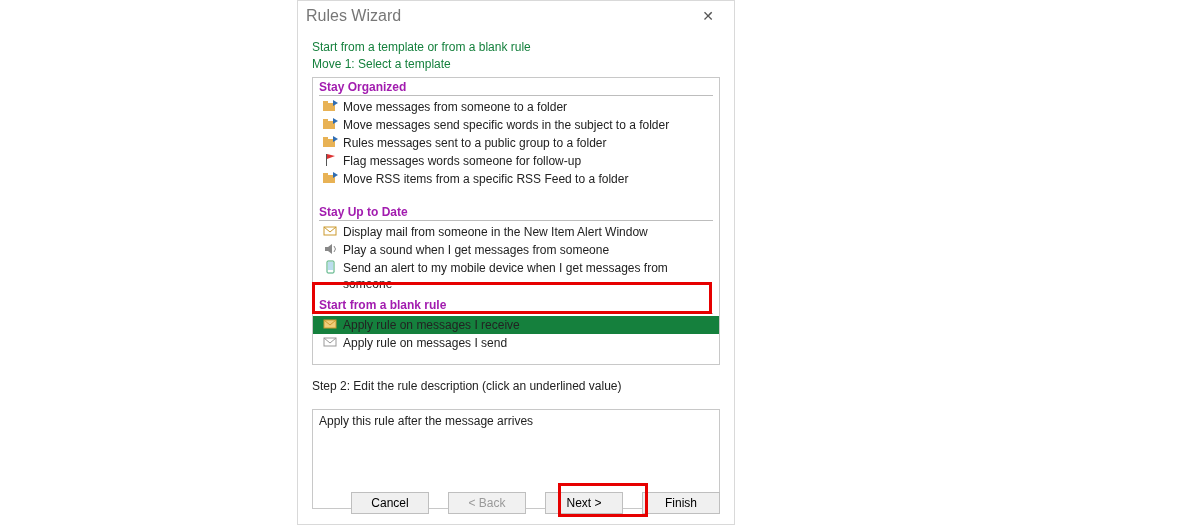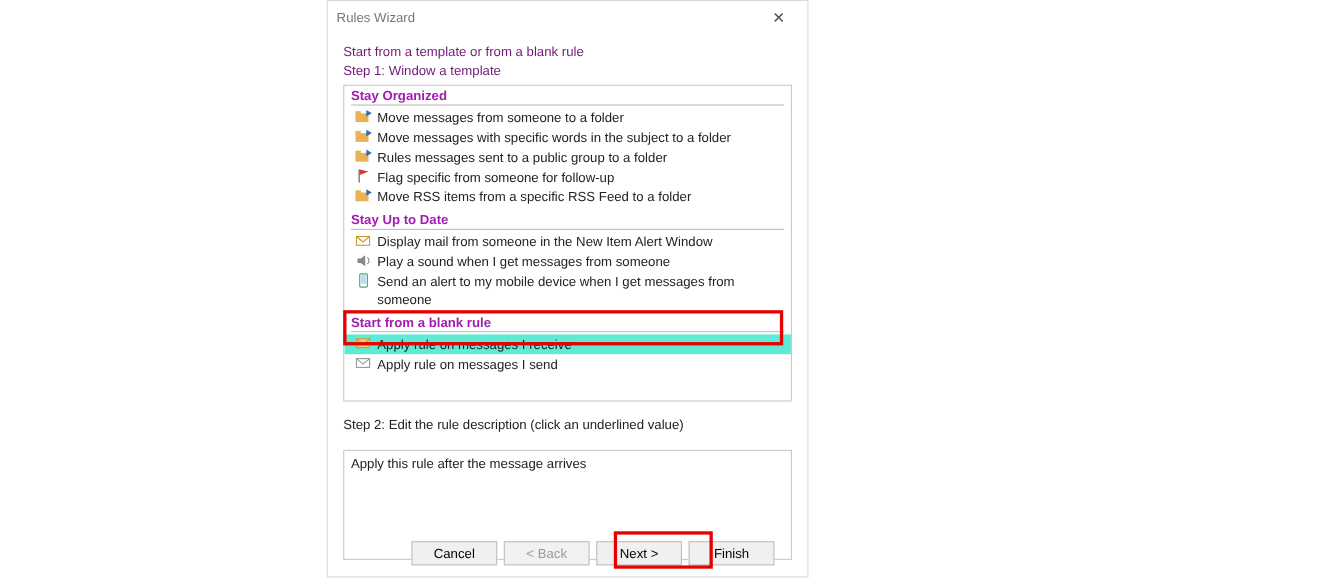--- a/index.html
+++ b/index.html
@@ -1,57 +1,57 @@
 <!DOCTYPE html>
 <html><head>
 <meta charset="utf-8">
 <style>
   html,body{margin:0;padding:0;width:1203px;height:525px;background:#fff;
     font-family:"Segoe UI",Tahoma,sans-serif;font-size:12px;color:#222;}
   .dialog{position:absolute;left:297px;top:0;width:438px;height:525px;
     border:1px solid #d9d9d9;background:#fff;box-sizing:border-box;}
   .titlebar{height:30px;display:flex;align-items:center;padding:0 8px;
     color:#777;}
-  .titlebar .title{flex:1;font-size:12px;}
+  .titlebar .title{flex:1;font-size:16px;}
   .titlebar .close{width:36px;text-align:center;font-size:14px;color:#555;
     cursor:pointer;}
   .body{padding:8px 14px 0 14px;}
-  .instr{color:#701a75;line-height:1.4;}
+  .instr{color:#15803d;line-height:1.4;}
   .listbox{margin-top:4px;border:1px solid #c8c8c8;height:286px;
     overflow:hidden;background:#fff;}
   .section-hdr{font-weight:700;padding:2px 6px 1px 6px;color:#a21caf;}
   .hr{height:1px;background:#bdbdbd;margin:0 6px 2px 6px;}
   .item{display:flex;align-items:center;gap:6px;padding:1px 6px 1px 30px;
     position:relative;cursor:pointer;line-height:16px;}
   .item .ic{position:absolute;left:10px;top:1px;width:16px;height:14px;}
-  .item.selected{background:#5eead4;}
+  .item.selected{background:#15803d;}
   .step2{margin-top:14px;}
   .descbox{margin-top:16px;border:1px solid #c8c8c8;height:90px;
     padding:4px 6px;background:#fff;}
-  .buttons{position:absolute;bottom:10px;right:30px;display:flex;gap:6px;}
+  .buttons{position:absolute;bottom:10px;right:14px;display:flex;gap:19px;}
   .btn{height:22px;width:78px;border:1px solid #bfbfbf;background:#f0f0f0;
     font-family:inherit;font-size:12px;cursor:pointer;}
   .btn:disabled{color:#9a9a9a;background:#f1f1f1;cursor:default;}
   .outline-red{position:absolute;border:3px solid #e60000;pointer-events:none;}
   
   .ic svg{display:block;}
 </style>
 </head>
 <body>
 
 <div class="dialog">
 
   <div class="titlebar">
     <div class="title">Rules Wizard</div>
     <div class="close">✕</div>
   </div>
 
   <div class="body">
     <div class="instr">Start from a template or from a blank rule</div>
-    <div class="instr">Step 1: Window a template</div>
+    <div class="instr">Move 1: Select a template</div>
 
     <div class="listbox">
 
       <div class="section-hdr">Stay Organized</div>
       <div class="hr"></div>
 
       <div class="item">
         <span class="ic">
           <svg width="16" height="14">
               <rect x="0" y="4" width="12" height="8" fill="#e8b255"></rect>
@@ -63,56 +63,56 @@
       </div>
 
       <div class="item">
         <span class="ic">
           <svg width="16" height="14">
               <rect x="0" y="4" width="12" height="8" fill="#e8b255"></rect>
               <rect x="0" y="2" width="5" height="3" fill="#e8b255"></rect>
               <path d="M10 1 L15 4 L10 7 Z" fill="#2f6db3"></path>
             </svg>
         </span>
-        <span>Move messages with specific words in the subject to a folder</span>
+        <span>Move messages send specific words in the subject to a folder</span>
       </div>
 
       <div class="item">
         <span class="ic">
           <svg width="16" height="14">
               <rect x="0" y="4" width="12" height="8" fill="#e8b255"></rect>
               <rect x="0" y="2" width="5" height="3" fill="#e8b255"></rect>
               <path d="M10 1 L15 4 L10 7 Z" fill="#2f6db3"></path>
             </svg>
         </span>
         <span>Rules messages sent to a public group to a folder</span>
       </div>
 
       <div class="item">
         <span class="ic">
           <svg width="16" height="14">
               <rect x="3" y="1" width="1" height="12" fill="#555"></rect>
               <path d="M4 1 L12 3 L4 6 Z" fill="#d33"></path>
             </svg>
         </span>
-        <span>Flag specific from someone for follow-up</span>
+        <span>Flag messages words someone for follow-up</span>
       </div>
 
       <div class="item">
         <span class="ic">
           <svg width="16" height="14">
               <rect x="0" y="4" width="12" height="8" fill="#e8b255"></rect>
               <rect x="0" y="2" width="5" height="3" fill="#e8b255"></rect>
               <path d="M10 1 L15 4 L10 7 Z" fill="#2f6db3"></path>
             </svg>
         </span>
         <span>Move RSS items from a specific RSS Feed to a folder</span>
       </div>
 
-      <div class="section-hdr" style="margin-top:3px">Stay Up to Date</div>
+      <div class="section-hdr" style="margin-top:15px">Stay Up to Date</div>
       <div class="hr"></div>
 
       <div class="item">
         <span class="ic">
           <svg width="16" height="14">
               <rect x="1" y="3" width="12" height="8" fill="#fff" stroke="#cc9a2e"></rect>
               <path d="M1 3 L7 8 L13 3" fill="none" stroke="#cc9a2e"></path>
             </svg>
         </span>
         <span>Display mail from someone in the New Item Alert Window</span>

